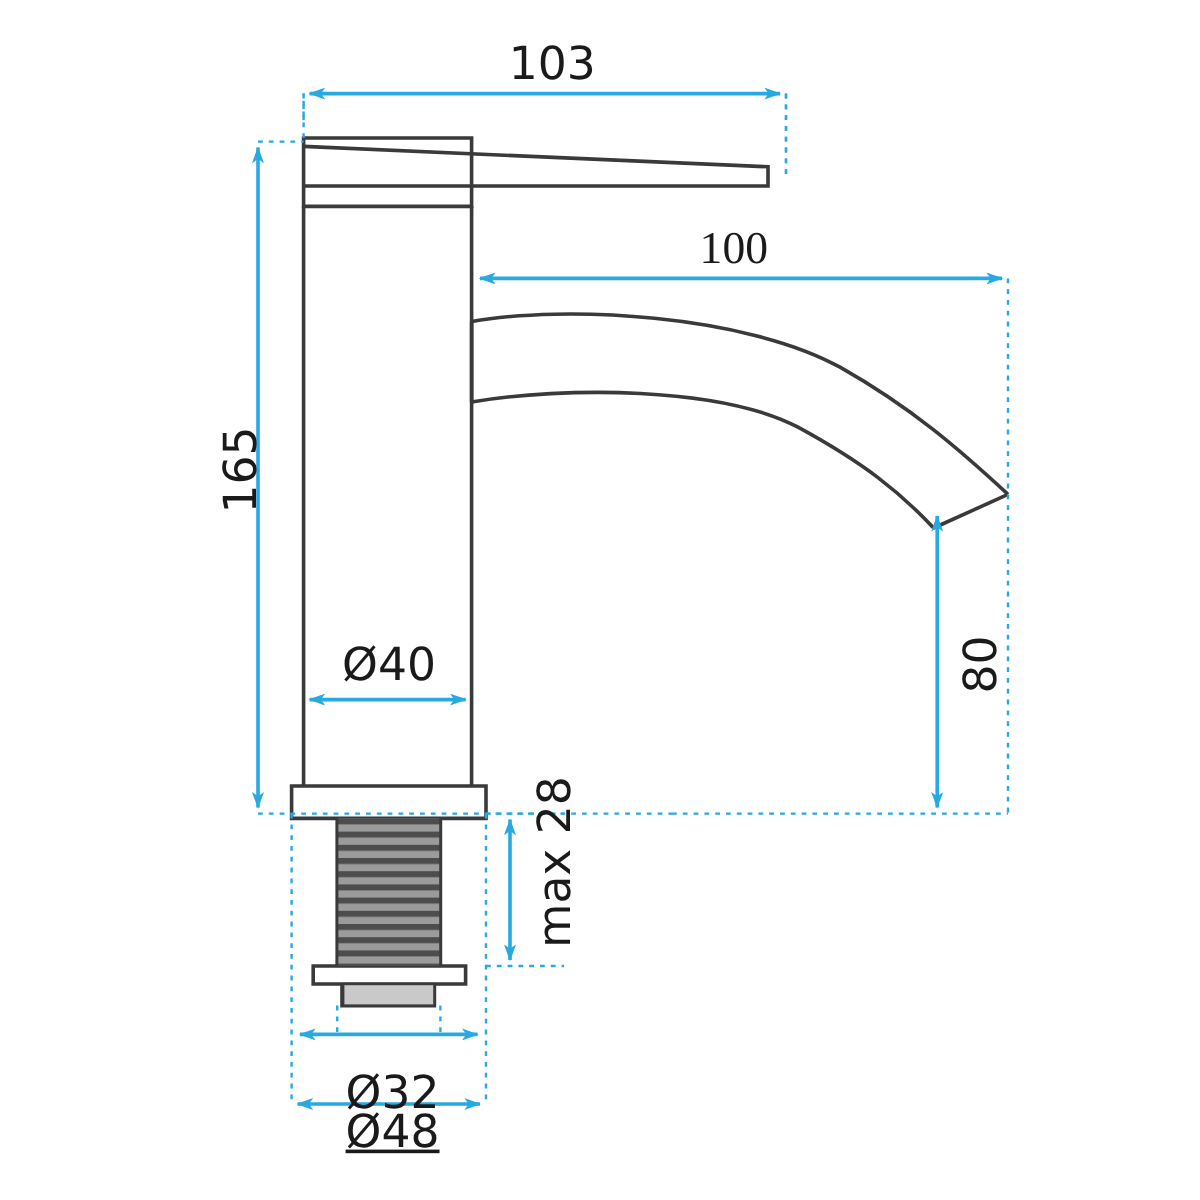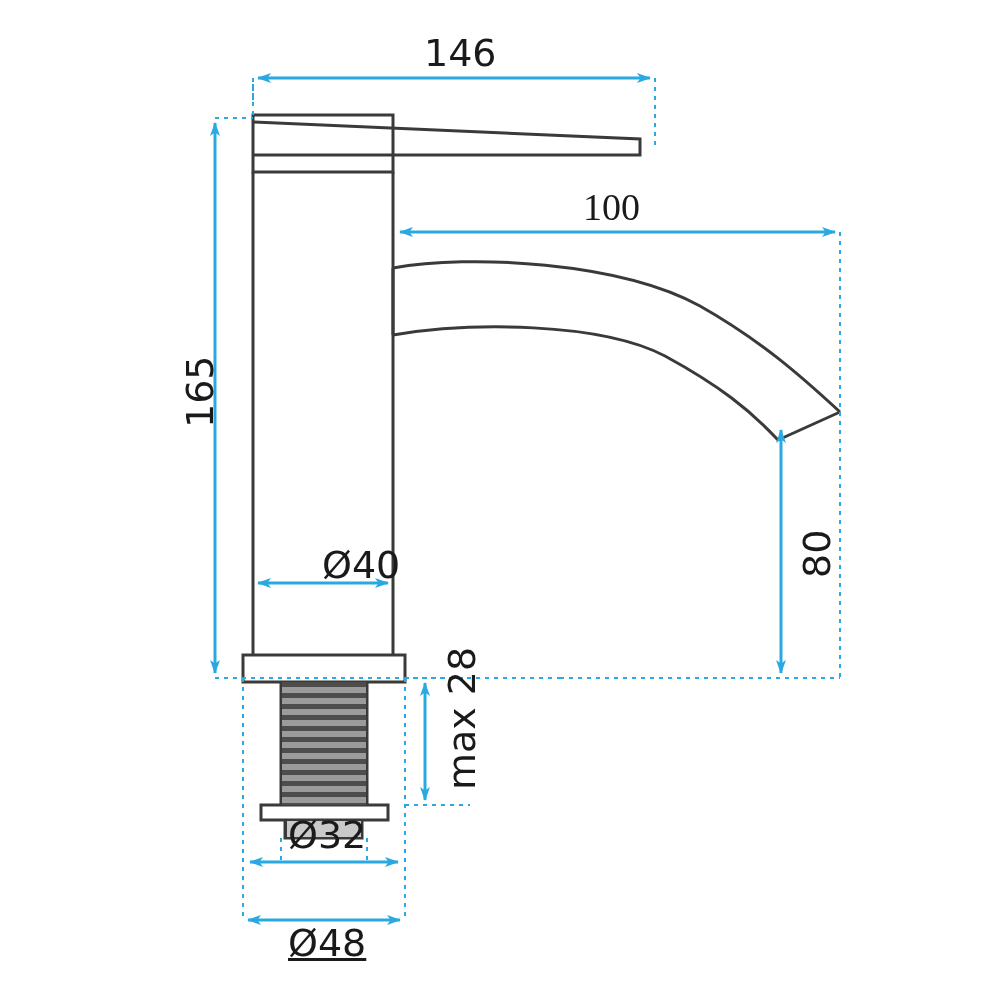--- a/index.html
+++ b/index.html
@@ -111,29 +111,29 @@
       <line x1="400" y1="232" x2="835" y2="232" marker-start="url(#arrowStart)" marker-end="url(#arrowEnd)"></line>
       <line x1="215" y1="123" x2="215" y2="673" marker-start="url(#arrowStart)" marker-end="url(#arrowEnd)"></line>
       <line x1="781" y1="430" x2="781" y2="673" marker-start="url(#arrowStart)" marker-end="url(#arrowEnd)"></line>
       <line x1="258" y1="583" x2="388" y2="583" marker-start="url(#arrowStart)" marker-end="url(#arrowEnd)"></line>
       <line x1="425" y1="683" x2="425" y2="800" marker-start="url(#arrowStart)" marker-end="url(#arrowEnd)"></line>
       <line x1="250" y1="862" x2="398" y2="862" marker-start="url(#arrowStart)" marker-end="url(#arrowEnd)"></line>
       <line x1="248" y1="920" x2="400" y2="920" marker-start="url(#arrowStart)" marker-end="url(#arrowEnd)"></line>
     </g>
   </svg>
 
-  <div class="dim-label" style="left:424px; top:31px;">146</div>
+  <div class="dim-label" style="left:424px; top:31px;">103</div>
 
   <div class="dim-label" style="left:583px; top:185px;font-family:Liberation Serif, serif;">100</div>
 
   <div class="dim-label rot90" style="left:178px; top:428px;">165</div>
 
   <div class="dim-label rot90" style="left:795px; top:578px;">80</div>
 
-  <div class="dim-label" style="left:285px; top:543px;margin-left:37px;">Ø40</div>
+  <div class="dim-label" style="left:285px; top:532px;">Ø40</div>
 
   <div class="dim-label rot90" style="left:440px; top:790px;">max 28</div>
 
-  <div class="dim-label" style="left:288px; top:813px;text-align:center;">Ø32</div>
+  <div class="dim-label" style="left:288px; top:888px;text-align:center;">Ø32</div>
 
   <div class="dim-label" style="left:288px; top:921px;text-decoration:underline;">Ø48</div>
 
 </div>
 
 </body></html>

